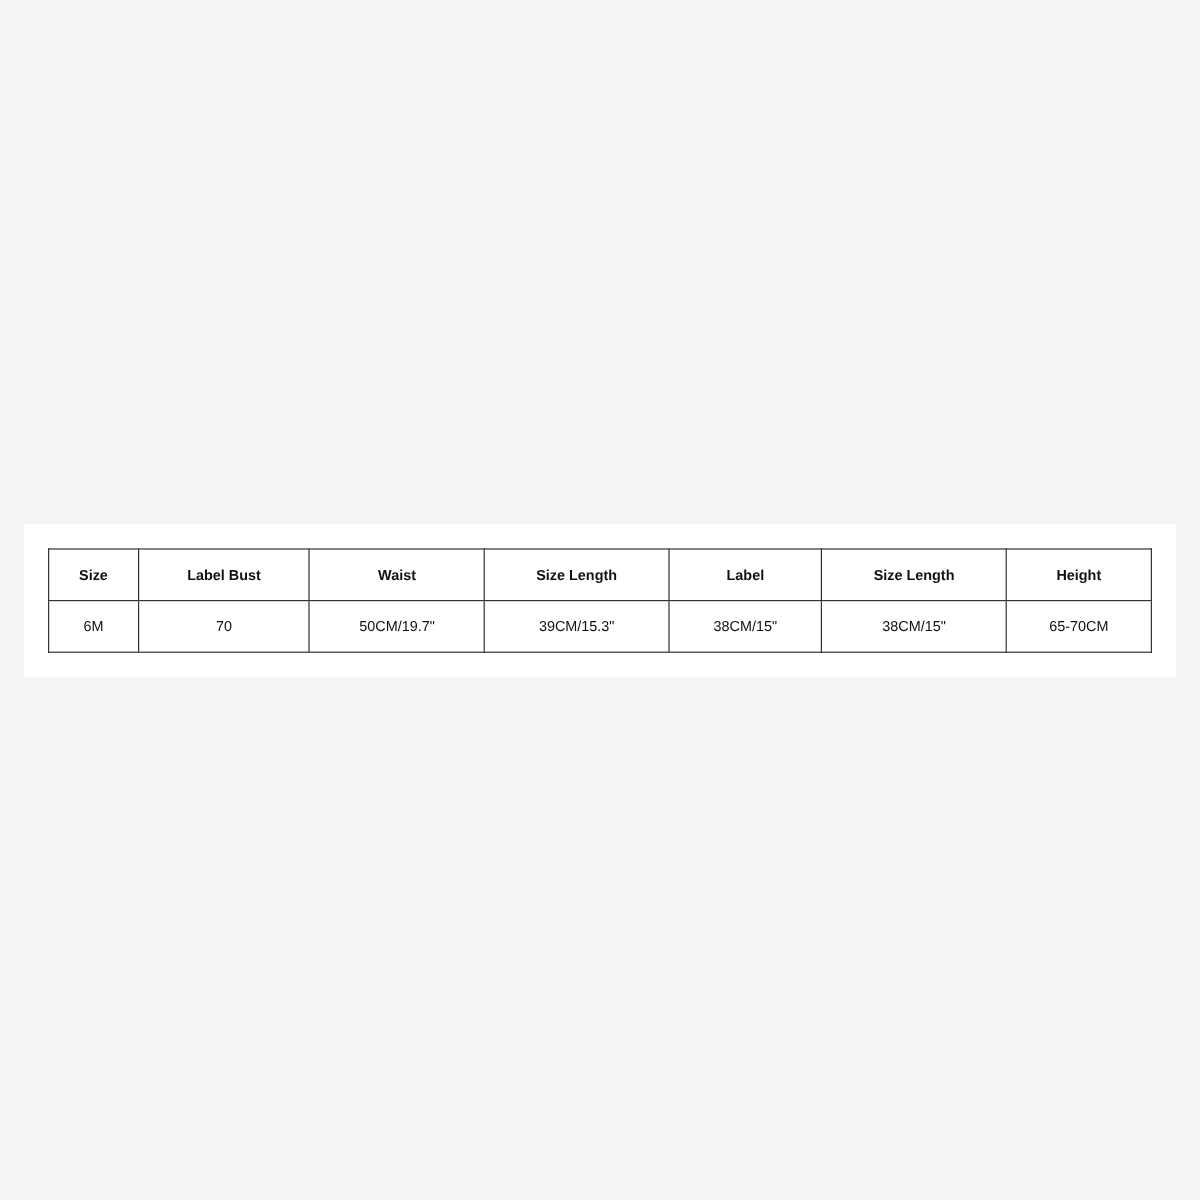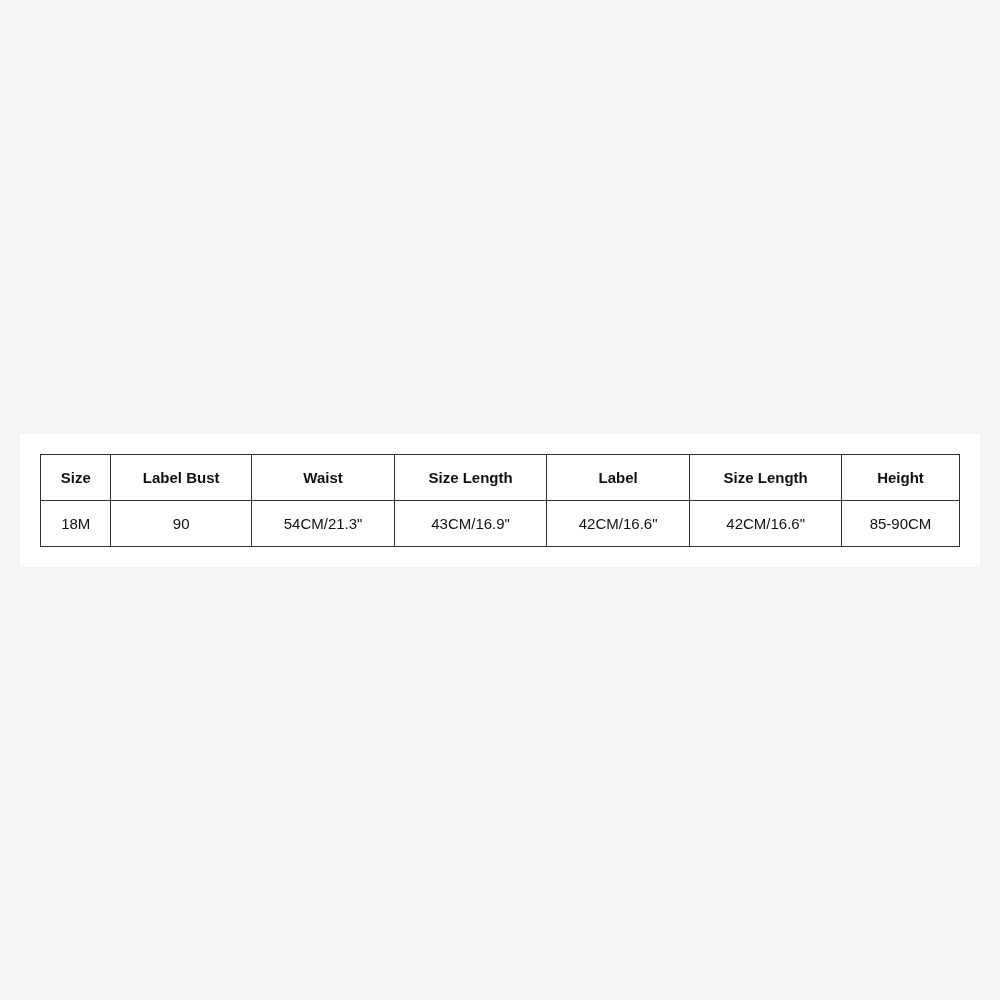--- a/index.html
+++ b/index.html
@@ -27,21 +27,21 @@
     table {
       width: 100%;
       border-collapse: collapse;
       border: 1px solid #333;
     }
 
     th, td {
       border: 1px solid #333;
       text-align: center;
       padding: 14px 8px;
-      font-size: 15px;
+      font-size: 12px;
       color: #111;
     }
 
     th {
       font-weight: bold;
       background-color: #fff;
     }
 
     td {
       font-weight: normal;
@@ -65,24 +65,24 @@
       <th>Size</th>
           <th>Label Bust</th>
           <th>Waist</th>
           <th>Size Length</th>
           <th>Label</th>
           <th>Size Length</th>
           <th>Height</th>
         </tr>
     </thead>
     <tbody id="table-body">
-        <tr>
-          <td>18M</td>
-          <td>90</td>
-          <td>54CM/21.3"</td>
-          <td>43CM/16.9"</td>
-          <td>42CM/16.6"</td>
-          <td>42CM/16.6"</td>
-          <td>85-90CM</td>
+    <tr>
+          <td>6M</td>
+          <td>70</td>
+          <td>50CM/19.7"</td>
+          <td>39CM/15.3"</td>
+          <td>38CM/15"</td>
+          <td>38CM/15"</td>
+          <td>65-70CM</td>
         </tr>
       </tbody>
   </table>
 </div>
 
 </body></html>

